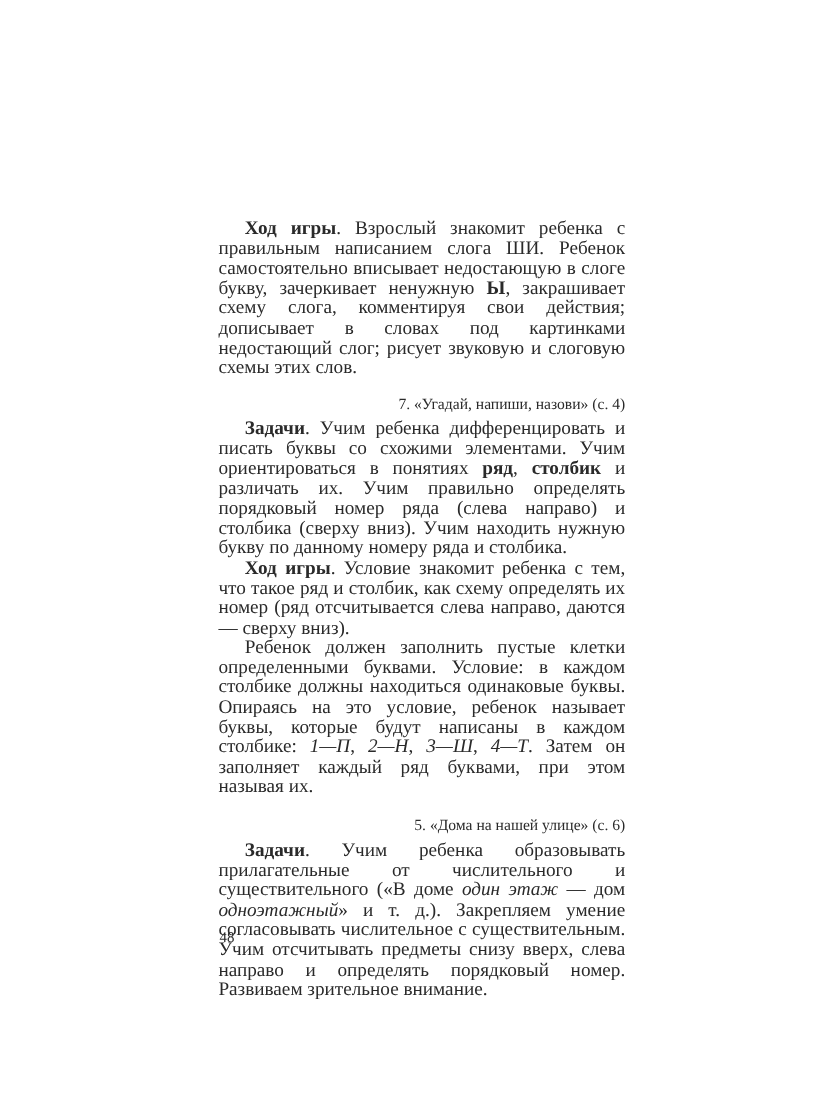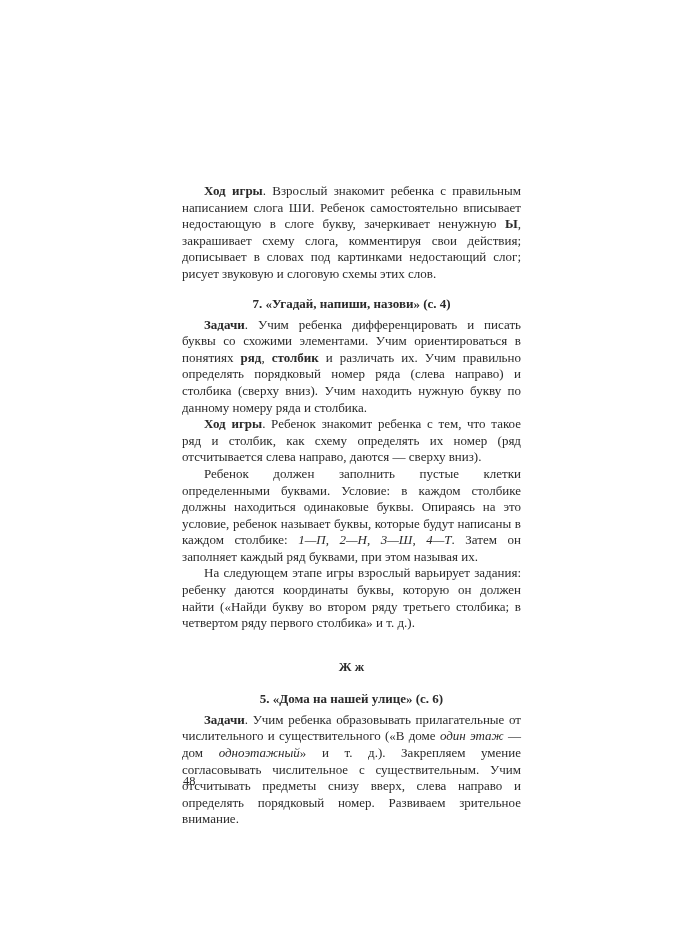--- a/index.html
+++ b/index.html
@@ -16,34 +16,34 @@
       color: #2a2a2a;
     }
     .page {
       position: absolute;
       left: 182px;
       top: 183px;
       width: 339px;
     }
     p {
       margin: 0;
-      font-size: 13px;
+      font-size: 16px;
       line-height: 16.6px;
       text-align: justify;
       text-indent: 22px;
       hyphens: manual;
     }
     .b { font-weight: bold; }
     .i { }
     .bi { font-weight: normal; font-style: italic; }
     h2 {
       margin: 0;
       font-size: 13px;
-      font-weight: bold;
-      text-align: center;
+      font-weight: normal;
+      text-align: right;
       line-height: 18px;
     }
     .h-game7 { margin-top: 12px; margin-bottom: 4px; }
     .h-letter { margin-top: 26px; margin-bottom: 0; }
     .h-game5 { margin-top: 14px; margin-bottom: 4px; }
     .page-number {
       position: absolute;
       left: 183px;
       top: 773px;
       font-size: 12.4px;
@@ -54,27 +54,25 @@
 <body>
 
 <div class="page">
 
   <p><span class="b">Ход игры</span><span>. Взрослый знакомит ребенка с правильным написанием слога ШИ. Ребенок самостоятельно вписывает недостающую в слоге букву, зачеркивает ненужную </span><span class="b">Ы</span><span>, закрашивает схему слога, комментируя свои действия; дописывает в словах под картинками недостающий слог; рисует звуковую и слоговую схемы этих слов.</span></p>
 
   <h2 class="h-game7">7. «Угадай, напиши, назови» (с. 4)</h2>
 
   <p><span class="b">Задачи</span><span>. Учим ребенка дифференцировать и писать буквы со схожими элементами. Учим ориентироваться в понятиях </span><span class="b">ряд</span><span>, </span><span class="b">столбик</span><span> и различать их. Учим правильно определять порядковый номер ряда (</span><span class="i">слева направо</span><span>) и столбика (</span><span class="i">сверху вниз</span><span>). Учим находить нужную букву по данному номеру ряда и столбика.</span></p>
 
-  <p><span class="b">Ход игры</span><span>. Ребенок знакомит ребенка с тем, что такое </span><span class="i">ряд</span><span> и </span><span class="i">столбик</span><span>, как схему определять их номер (</span><span class="i">ряд отсчитывается слева направо, даются — сверху вниз</span><span>).</span></p>
+  <p><span class="b">Ход игры</span><span>. Условие знакомит ребенка с тем, что такое </span><span class="i">ряд</span><span> и </span><span class="i">столбик</span><span>, как схему определять их номер (</span><span class="i">ряд отсчитывается слева направо, даются — сверху вниз</span><span>).</span></p>
 
   <p><span>Ребенок должен заполнить пустые клетки определенными буквами. Условие: в каждом столбике должны находиться одинаковые буквы. Опираясь на это условие, ребенок называет буквы, которые будут написаны в каждом столбике: </span><span class="bi">1—П</span><span>, </span><span class="bi">2—Н</span><span>, </span><span class="bi">3—Ш</span><span>, </span><span class="bi">4—Т</span><span>. Затем он заполняет каждый ряд буквами, при этом называя их.</span></p>
 
-  <p><span>На следующем этапе игры взрослый варьирует задания: ребенку даются координаты буквы, которую он должен найти (</span><span class="i">«Найди букву во втором ряду третьего столбика; в четвертом ряду первого столбика»</span><span> и т. д.).</span></p>
 
-  <h2 class="h-letter">Ж ж</h2>
 
   <h2 class="h-game5">5. «Дома на нашей улице» (с. 6)</h2>
 
   <p><span class="b">Задачи</span><span>. Учим ребенка образовывать прилагательные от числительного и существительного (</span><span class="i">«В доме </span><span class="bi">один этаж</span><span class="i"> — дом </span><span class="bi">одноэтажный</span><span class="i">»</span><span> и т. д.). Закрепляем умение согласовывать числительное с существительным. Учим отсчитывать предметы снизу вверх, слева направо и определять порядковый номер. Развиваем зрительное внимание.</span></p>
 
 </div>
 
 <div class="page-number">48</div>
 
 </body></html>

